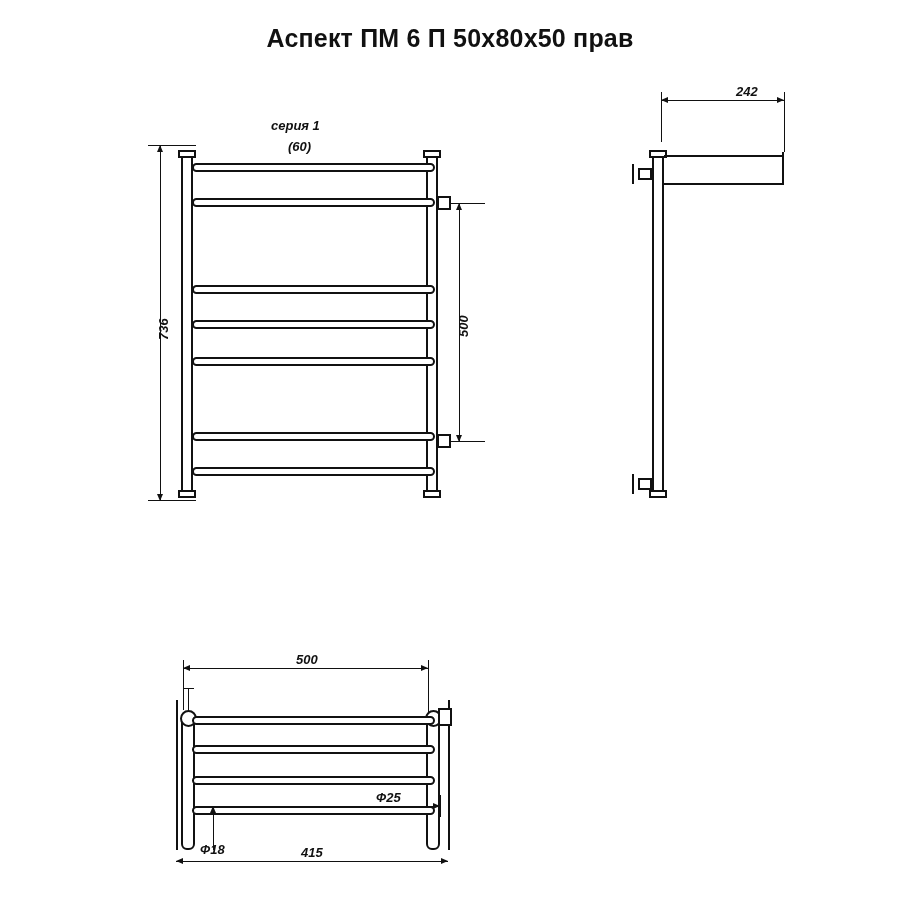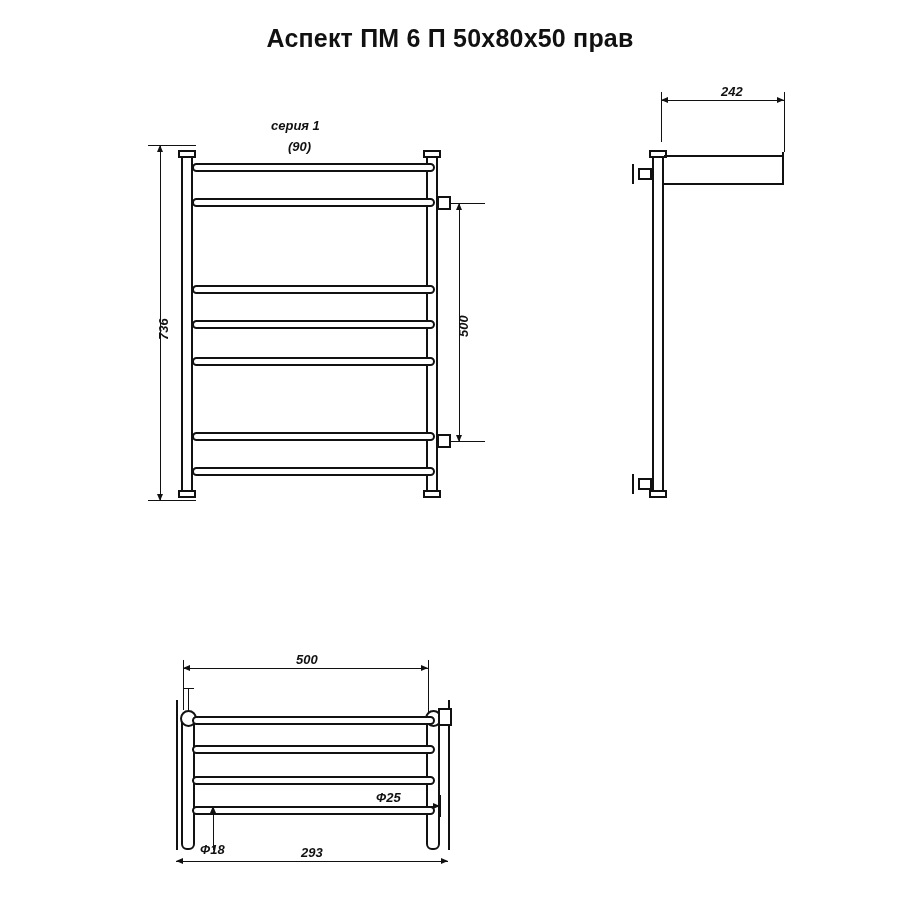--- a/index.html
+++ b/index.html
@@ -113,21 +113,21 @@
   <div>
 
     <div class="ln h1" style="left:148px; top:145px; width:48px;"></div>
     <div class="ln h1" style="left:148px; top:500px; width:48px;"></div>
     <div class="ln v1" style="left:160px; top:145px; height:355px;"></div>
     <div class="arrow arr-u" style="left:157px; top:145px;"></div>
     <div class="arrow arr-d" style="left:157px; top:494px;"></div>
     <div class="lbl b vert" style="left:156px; top:340px;">736</div>
 
     <div class="lbl b" style="left:271px; top:118px;">серия 1</div>
-    <div class="lbl b" style="left:288px; top:139px;">(90)</div>
+    <div class="lbl b" style="left:288px; top:139px;">(60)</div>
 
     <div class="post" style="left:181px; top:150px; height:348px;"></div>
     <div class="post" style="left:426px; top:150px; height:348px;"></div>
 
     <div class="cap" style="left:178px; top:150px; width:18px; height:8px;"></div>
     <div class="cap" style="left:178px; top:490px; width:18px; height:8px;"></div>
     <div class="cap" style="left:423px; top:150px; width:18px; height:8px;"></div>
     <div class="cap" style="left:423px; top:490px; width:18px; height:8px;"></div>
 
     <div class="rung" style="left:192px; top:163px; width:243px;"></div>
@@ -149,21 +149,21 @@
     <div class="lbl b vert" style="left:456px; top:337px;">500</div>
   </div>
 
   <div>
 
     <div class="ln v1" style="left:661px; top:92px; height:50px;"></div>
     <div class="ln v1" style="left:784px; top:92px; height:60px;"></div>
     <div class="ln h1" style="left:661px; top:100px; width:123px;"></div>
     <div class="arrow arr-l" style="left:661px; top:97px;"></div>
     <div class="arrow arr-r" style="left:777px; top:97px;"></div>
-    <div class="lbl b" style="left:721px; top:84px;">242</div>
+    <div class="lbl b" style="left:736px; top:84px;">242</div>
 
     <div class="post" style="left:652px; top:150px; height:348px;"></div>
     <div class="cap" style="left:649px; top:150px; width:18px; height:8px;"></div>
     <div class="cap" style="left:649px; top:490px; width:18px; height:8px;"></div>
 
     <div class="ln h2" style="left:664px; top:155px; width:120px;"></div>
     <div class="ln h2" style="left:664px; top:183px; width:120px;"></div>
     <div class="ln v2" style="left:782px; top:152px; height:33px;"></div>
 
     <div class="cap" style="left:638px; top:168px; width:14px; height:12px;"></div>
@@ -205,16 +205,16 @@
     <div class="ln v1" style="left:213px; top:806px; height:44px;"></div>
     <div class="arrow arr-u" style="left:210px; top:806px;"></div>
     <div class="lbl b" style="left:200px; top:842px;">Ф18</div>
 
     <div class="ln v1" style="left:188px; top:688px; height:24px;"></div>
     <div class="ln h1" style="left:184px; top:688px; width:10px;"></div>
 
     <div class="ln h1" style="left:176px; top:861px; width:272px;"></div>
     <div class="arrow arr-l" style="left:176px; top:858px;"></div>
     <div class="arrow arr-r" style="left:441px; top:858px;"></div>
-    <div class="lbl b" style="left:301px; top:845px;">293</div>
+    <div class="lbl b" style="left:301px; top:845px;">415</div>
   </div>
 
 </div>
 
 </body></html>

